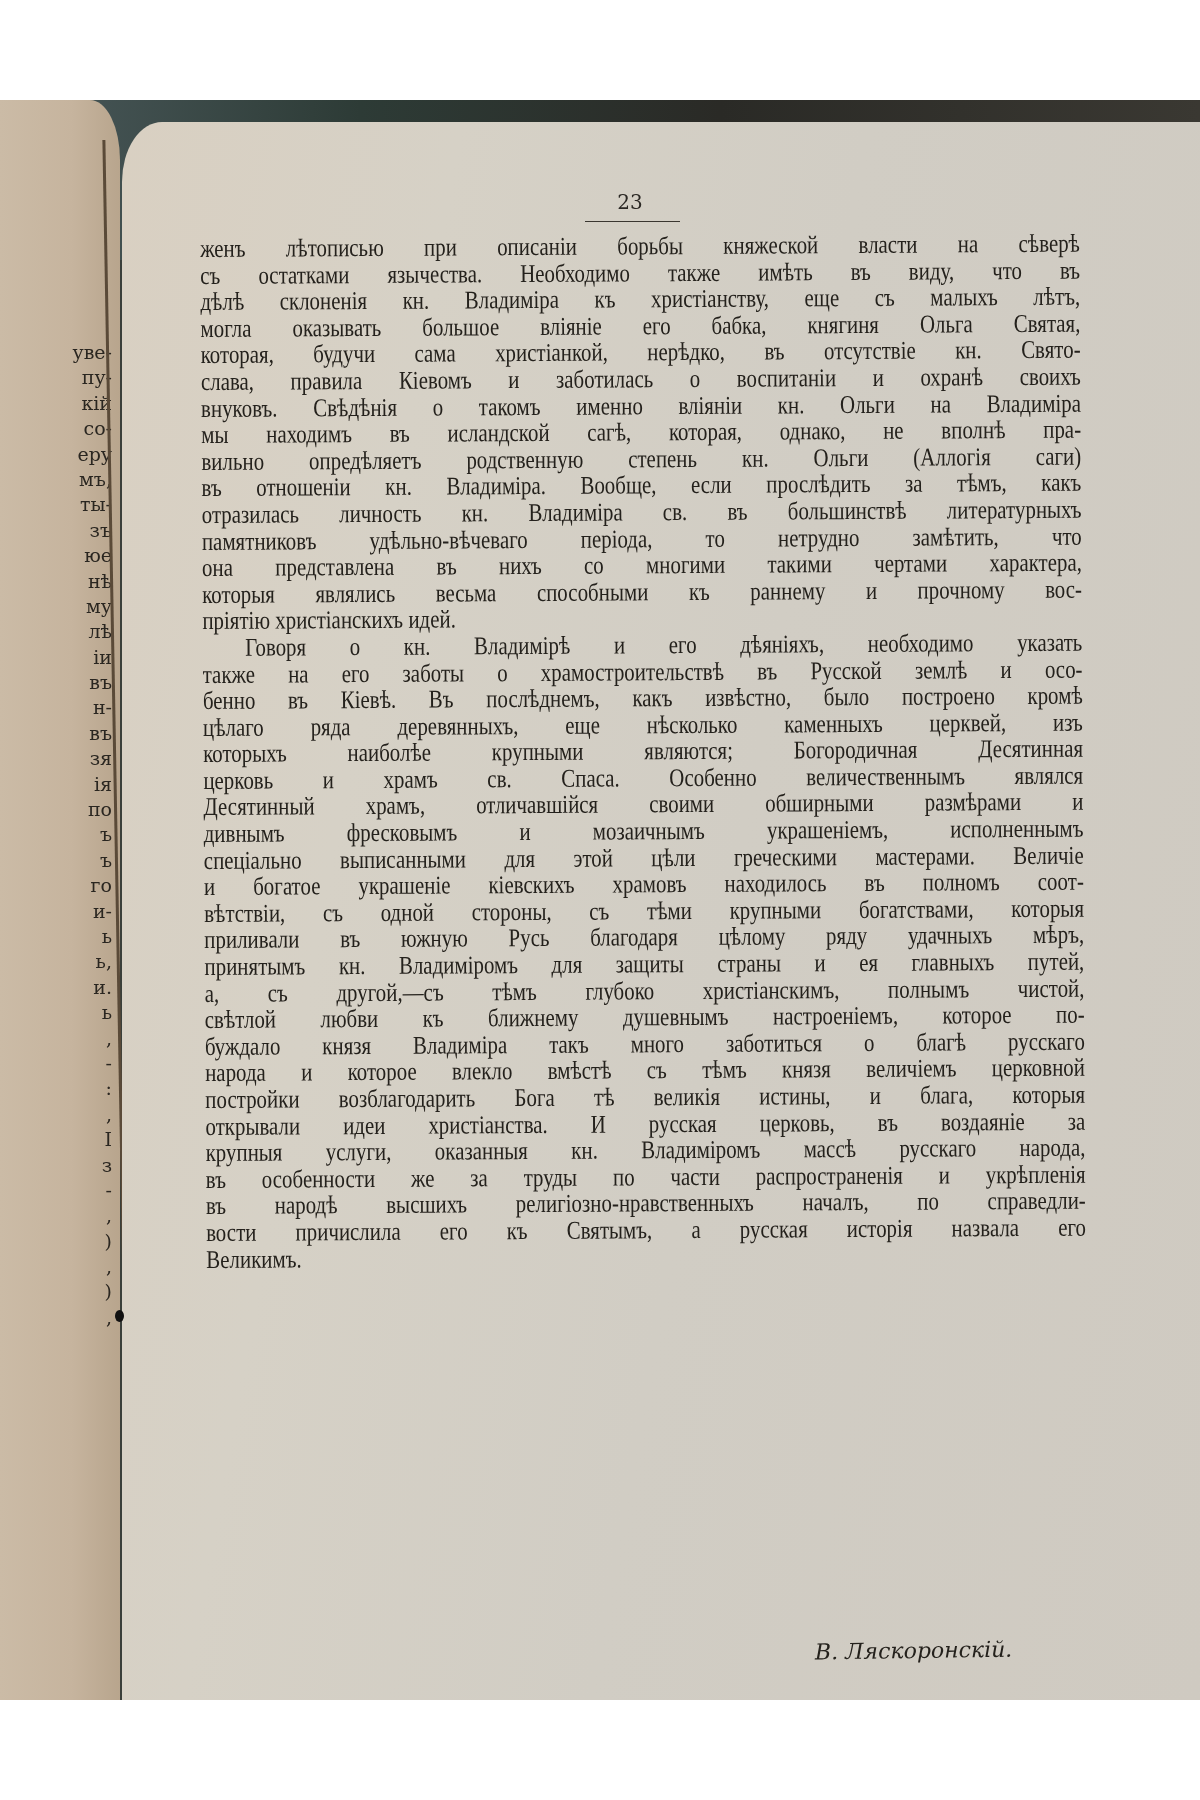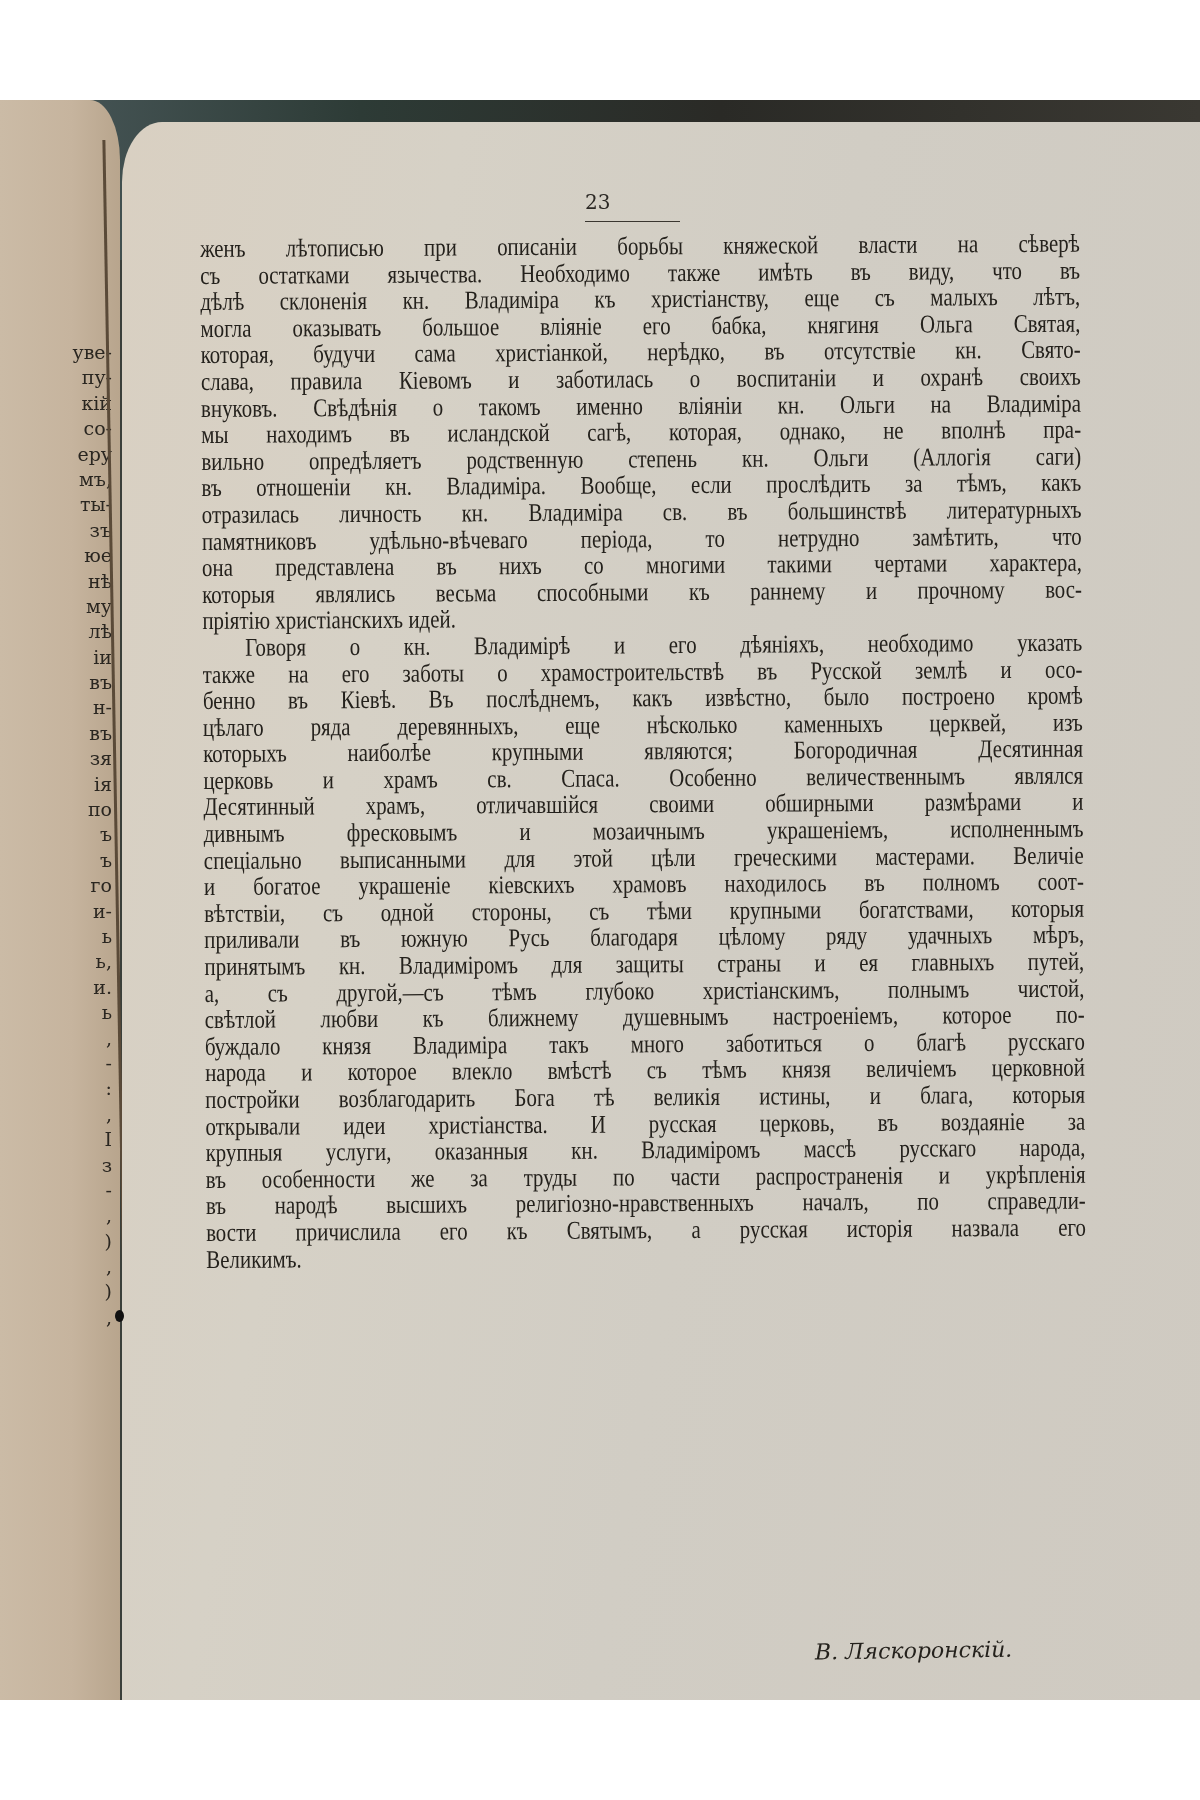--- a/index.html
+++ b/index.html
@@ -84,20 +84,21 @@
       width: 9px;
       height: 12px;
       border-radius: 50%;
       background: #111;
     }
     .page-number {
       position: absolute;
       left: 585px;
       top: 190px;
       width: 90px;
+      text-align: center;
       font-family: "DejaVu Serif", serif;
       font-size: 20px;
       color: #2b2824;
     }
     .page-number-rule {
       position: absolute;
       left: 585px;
       top: 221px;
       width: 95px;
       height: 1px;

